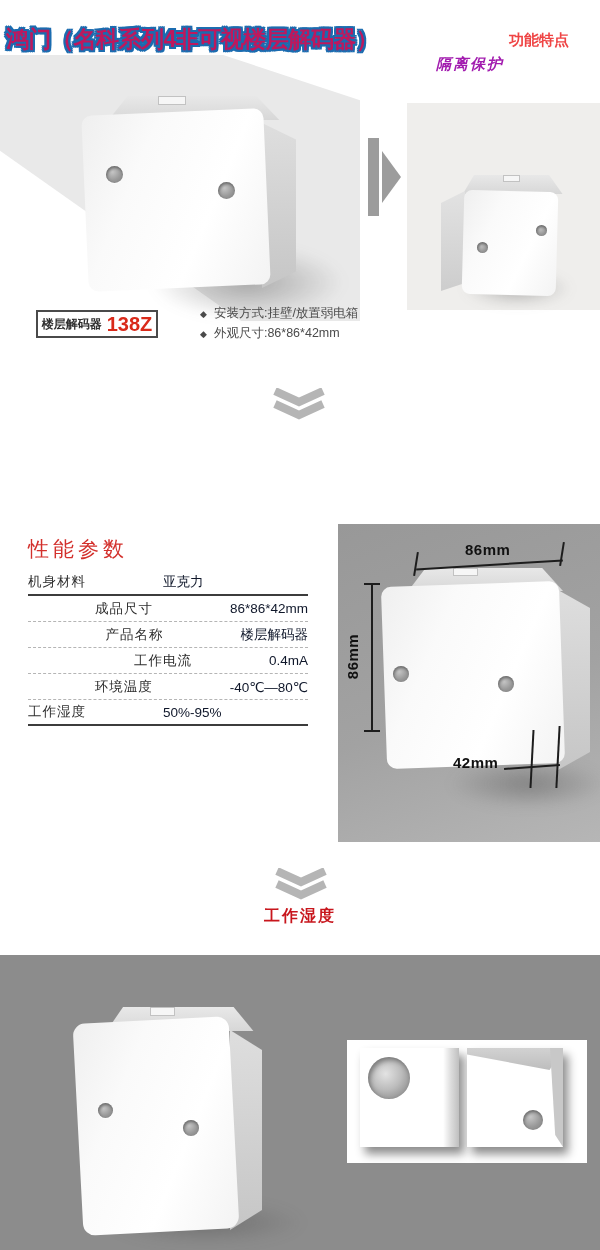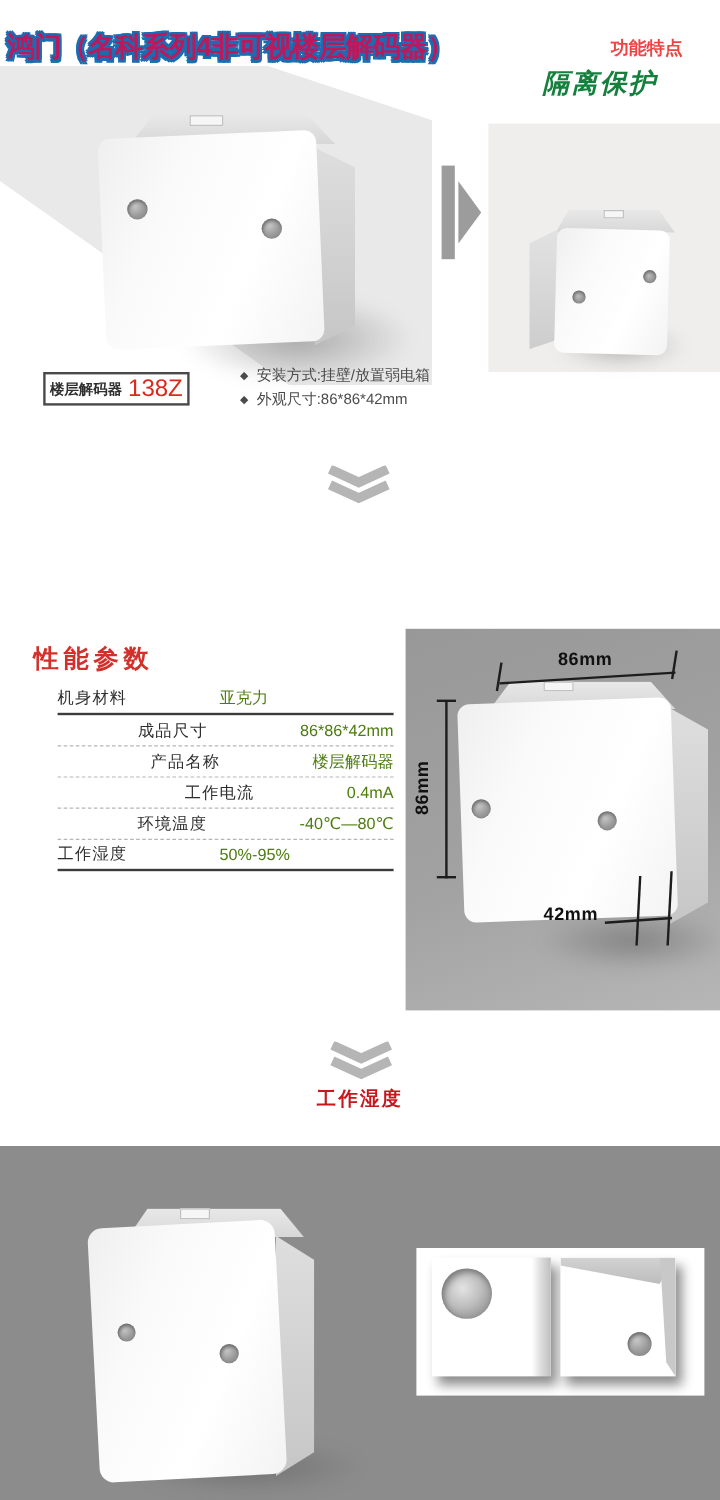--- a/index.html
+++ b/index.html
@@ -9,21 +9,21 @@
 
   
   .main-title {
     left:6px; top:24px; font-size:23px; font-weight:bold; white-space:nowrap;
     color:#be185d; letter-spacing:-0.5px;
     text-shadow:-2px -2px 0 #1b6cb0, 2px -2px 0 #1b6cb0, -2px 2px 0 #1b6cb0,
                  2px 2px 0 #1b6cb0, 0 -2px 0 #1b6cb0, 0 2px 0 #1b6cb0,
                 -2px 0 0 #1b6cb0, 2px 0 0 #1b6cb0;
   }
   .feature-heading { left:464px; top:31px; font-size:15px; font-weight:bold; color:#ef4444;margin-left:45px; }
-  .feature-item { left:452px; top:55px; font-size:22px; font-weight:bold; font-style:italic; color:#15803d; letter-spacing:2px; }
+  .feature-item { left:436px; top:55px; font-size:15px; font-weight:bold; font-style:italic; color:#a21caf; letter-spacing:2px; }
 
   
   .hero { left:0; top:55px; width:360px; height:266px; }
   .wedge { left:0; top:0; width:100%; height:100%; background:#e9e9e9;
     clip-path:polygon(0% 0%, 62% 0%, 100% 17%, 100% 100%, 67% 100%, 0% 36%); }
 
   
   .arrow-bar { background:#9c9c9c; }
   .arrow-tri { width:0; height:0; border-top:26px solid transparent; border-bottom:26px solid transparent; border-left:19px solid #9c9c9c; }
 
@@ -37,35 +37,35 @@
   .dev-sideL { background:linear-gradient(180deg,#e2e2e2,#cdcdcd); clip-path:polygon(100% 0, 0 12%, 0 100%, 100% 92%); }
   .dev-front { background:linear-gradient(115deg,#efefef 0%, #fafafa 30%, #ffffff 65%, #f3f3f3 100%); border-radius:10px; }
   .hole { border-radius:50%; background:radial-gradient(circle at 38% 35%, #c6c6c6, #999999 55%, #7f7f7f);
           box-shadow:inset 1px 2px 3px rgba(0,0,0,.35), 0 1px 1px rgba(255,255,255,.7); }
   .dev-shadow { background:radial-gradient(ellipse at center, rgba(70,70,70,.40), rgba(120,120,120,0) 70%); filter:blur(6px); }
 
   
   .model-box { left:36px; top:310px; width:122px; height:28px; border:2px solid #4a4a4a; background:#fff;
     display:flex; align-items:center; justify-content:center; gap:5px; }
   .model-name { font-size:12px; font-weight:bold; color:#2f2f2f; }
-  .model-code { font-size:20px; font-weight:normal; color:#d92a1a; line-height:1; }
+  .model-code { font-size:20px; font-weight:bold; color:#d92a1a; line-height:1; }
   .spec-row { display:flex; align-items:center; gap:7px; }
   .spec-glyph { font-size:9px; color:#4a4a4a; }
   .spec-text { font-size:12.5px; color:#4b4b4b; }
 
   
   .chevron svg { display:block; }
   .section-title { width:600px; text-align:center; font-weight:bold; color:#c8161d; }
 
   
-  .perf-heading { left:28px; top:535px; font-size:21px; font-weight:bold; color:#d3302c; letter-spacing:4px; }
-  .perf-table { left:28px; top:570px; width:280px;margin-left:20px; }
+  .perf-heading { left:28px; top:535px; font-size:21px; font-weight:normal; color:#d3302c; letter-spacing:4px; }
+  .perf-table { left:28px; top:570px; width:280px; }
   .perf-row { display:flex; align-items:center; height:26px; }
   .perf-row .lbl { width:135px; font-size:13.5px; color:#2e2e2e; letter-spacing:1px; }
-  .perf-row .val { font-size:13.5px; color:#4d7c0f; }
+  .perf-row .val { font-size:13.5px; color:#0f172a; }
   .b-solid  { border-bottom:2px solid #3c3c3c; }
   .b-dashed { border-bottom:1px dashed #b5b5b5;justify-content:flex-end; }
 
   
   .dim-figure { left:338px; top:524px; width:262px; height:318px;
     background:linear-gradient(160deg,#989898 0%, #a2a2a2 55%, #b6b6b6 100%); }
   .dim-line { background:#1d1d1d; }
   .dim-label { font-size:15px; font-weight:bold; color:#111; letter-spacing:0.5px; }
 
   

